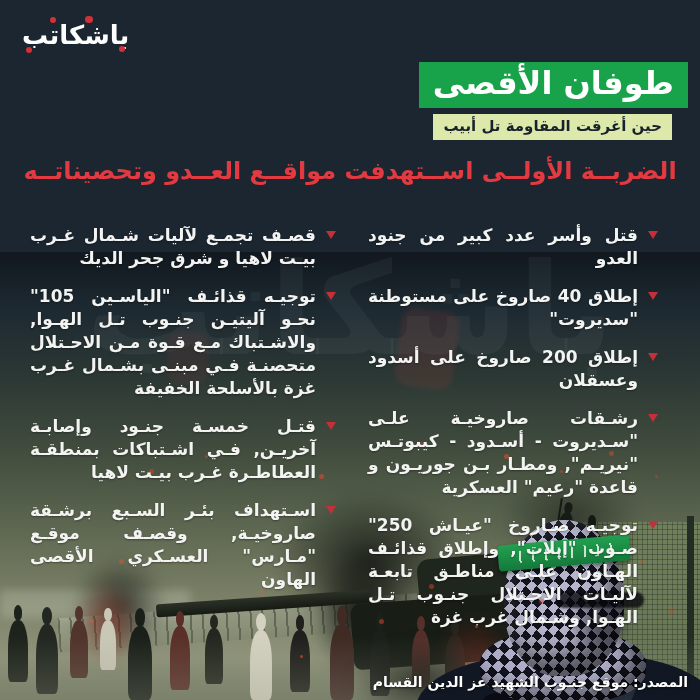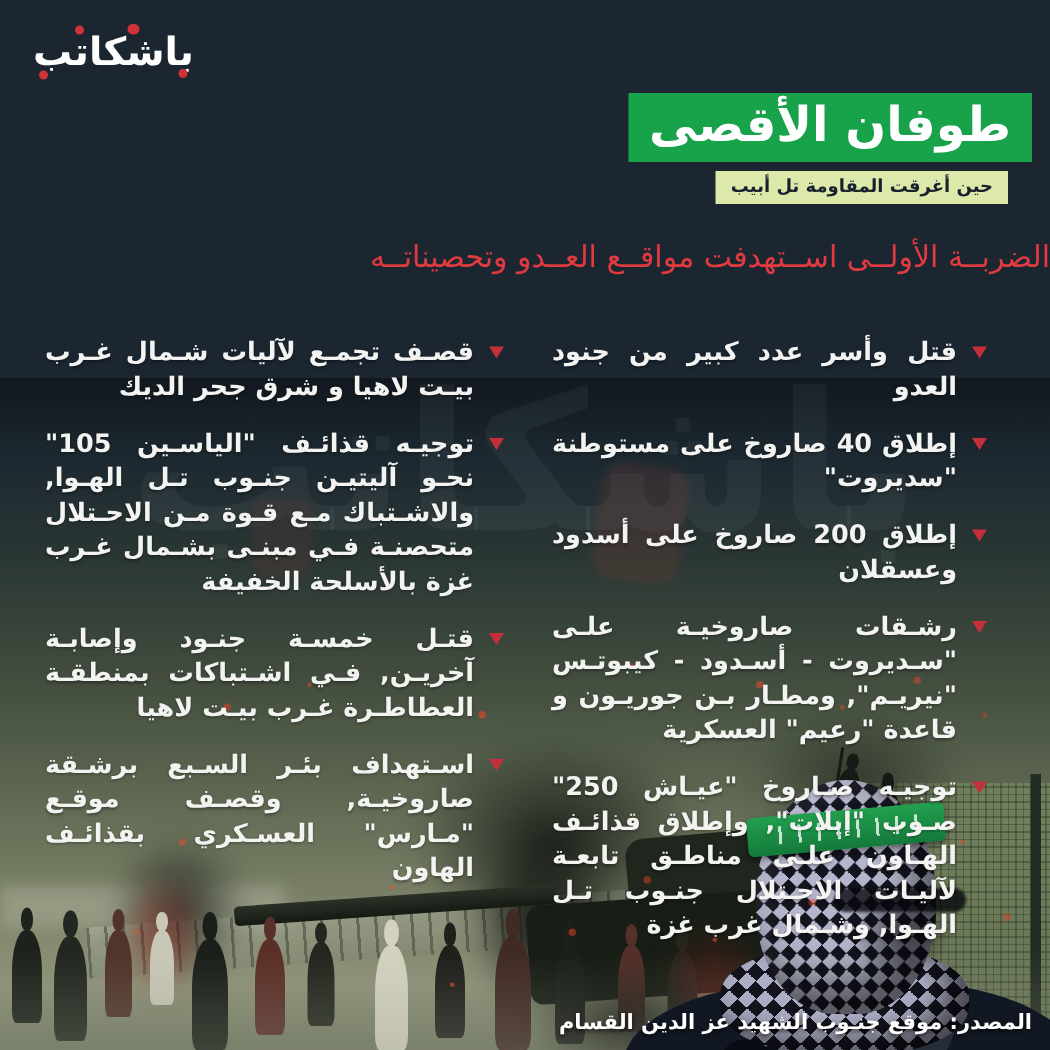--- a/index.html
+++ b/index.html
@@ -94,23 +94,23 @@
   .logo{position:absolute;top:20px;left:22px;z-index:30;direction:rtl;}
   .logo-text{font-size:26px;font-weight:bold;color:#ffffff;letter-spacing:1px;}
   .logo .dot{position:absolute;width:6px;height:6px;border-radius:50%;background:#d03238;}
   .logo .d1{right:4px;bottom:-2px;}
   .logo .d2{right:34%;top:-4px;width:8px;height:7px;border-radius:45%;}
   .logo .d3{left:26%;top:-3px;}
   .logo .d4{left:4px;bottom:-3px;}
   .badge-green{position:absolute;top:62px;right:12px;z-index:30;background:#18a34b;color:#ffffff;
     font-size:32px;font-weight:bold;padding:4px 14px 7px;line-height:1.1;}
   .badge-light{position:absolute;top:114px;right:28px;z-index:30;background:#dde8ab;color:#17222c;
-    font-size:12px;font-weight:bold;padding:3px 10px 5px;}
-  .headline{position:absolute;top:158px;left:0;width:100%;z-index:30;text-align:right;
-    color:#e23a40;font-size:20px;font-weight:normal;line-height:27px;}
+    font-size:15px;font-weight:bold;padding:3px 10px 5px;}
+  .headline{position:absolute;top:158px;left:0;width:100%;z-index:30;text-align:center;
+    color:#e23a40;font-size:24px;font-weight:bold;line-height:27px;}
   
   .lists{position:absolute;top:224px;right:42px;left:30px;z-index:30;display:flex;gap:32px;direction:rtl;}
   .col{display:flex;flex-direction:column;}
   .col-right{width:290px;flex:none;}
   .col-left{flex:1;}
   .item{display:flex;gap:10px;margin-bottom:15px;direction:rtl;}
   .tri{flex:none;width:0;height:0;margin-top:7px;
     border-left:5px solid transparent;border-right:5px solid transparent;border-top:8px solid #c4303a;}
   .item p{margin:0;color:#f3f4f2;font-size:17px;font-weight:bold;line-height:23px;text-align:justify;
     text-shadow:0 1px 2px rgba(0,0,0,.35);}
@@ -228,20 +228,20 @@
       <div class="item">
         <span class="tri"></span>
         <p>توجيـه قذائـف "الياسـين 105" نحـو آليتيـن جنـوب تـل الهـوا, والاشـتباك مـع قـوة مـن الاحـتلال متحصنـة فـي مبنـى بشـمال غـرب غزة بالأسلحة الخفيفة</p>
       </div>
       <div class="item">
         <span class="tri"></span>
         <p>قتـل خمسـة جنـود وإصابـة آخريـن, فـي اشـتباكات بمنطقـة العطاطـرة غـرب بيـت لاهيا</p>
       </div>
       <div class="item">
         <span class="tri"></span>
-        <p>اسـتهداف بئـر السـبع برشـقة صاروخيـة, وقصـف موقـع "مـارس" العسـكري بقذائـف الهاون</p>
+        <p>اسـتهداف بئـر السـبع برشـقة صاروخيـة, وقصـف موقـع "مـارس" العسـكري الأقصى الهاون</p>
       </div>
     </div>
   </div>
 
   <div class="source">المصدر: موقع جنـوب الشهيد عز الدين القسام</div>
 
 </div>
 
 </body></html>

